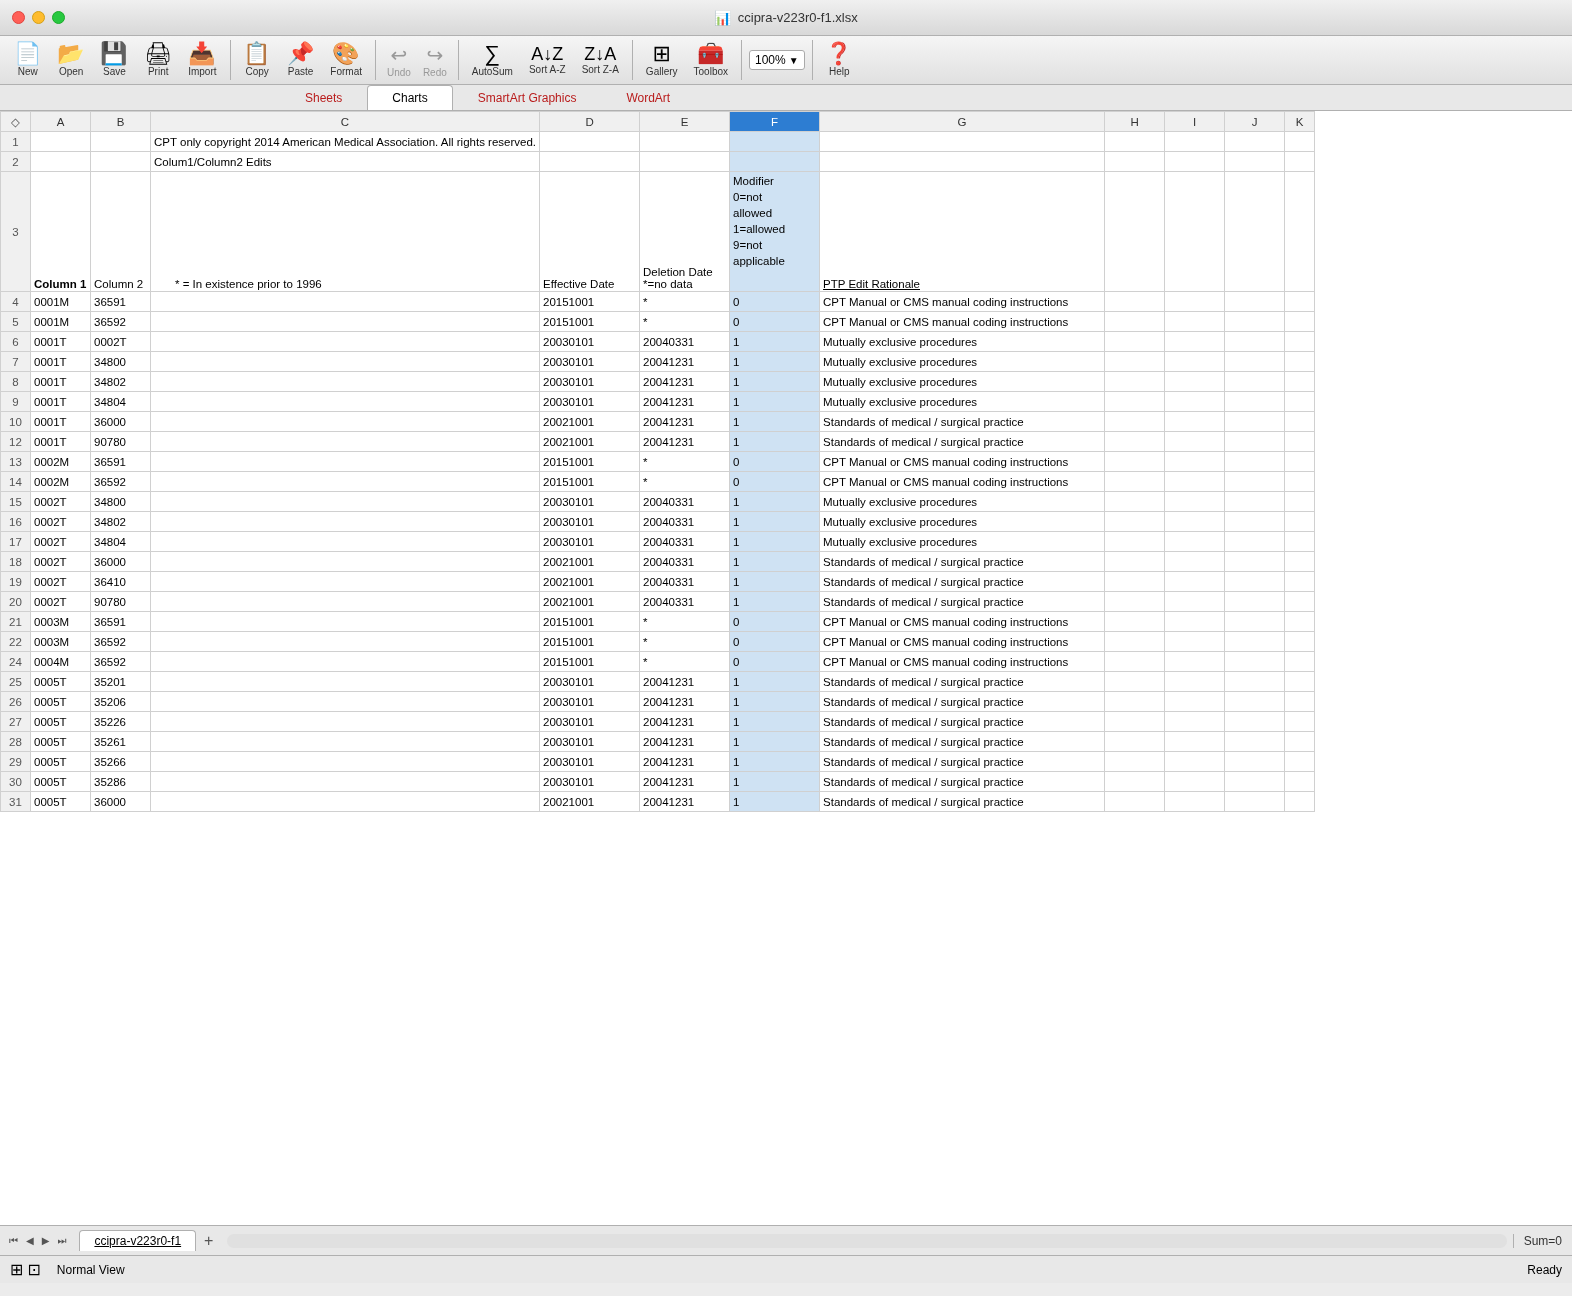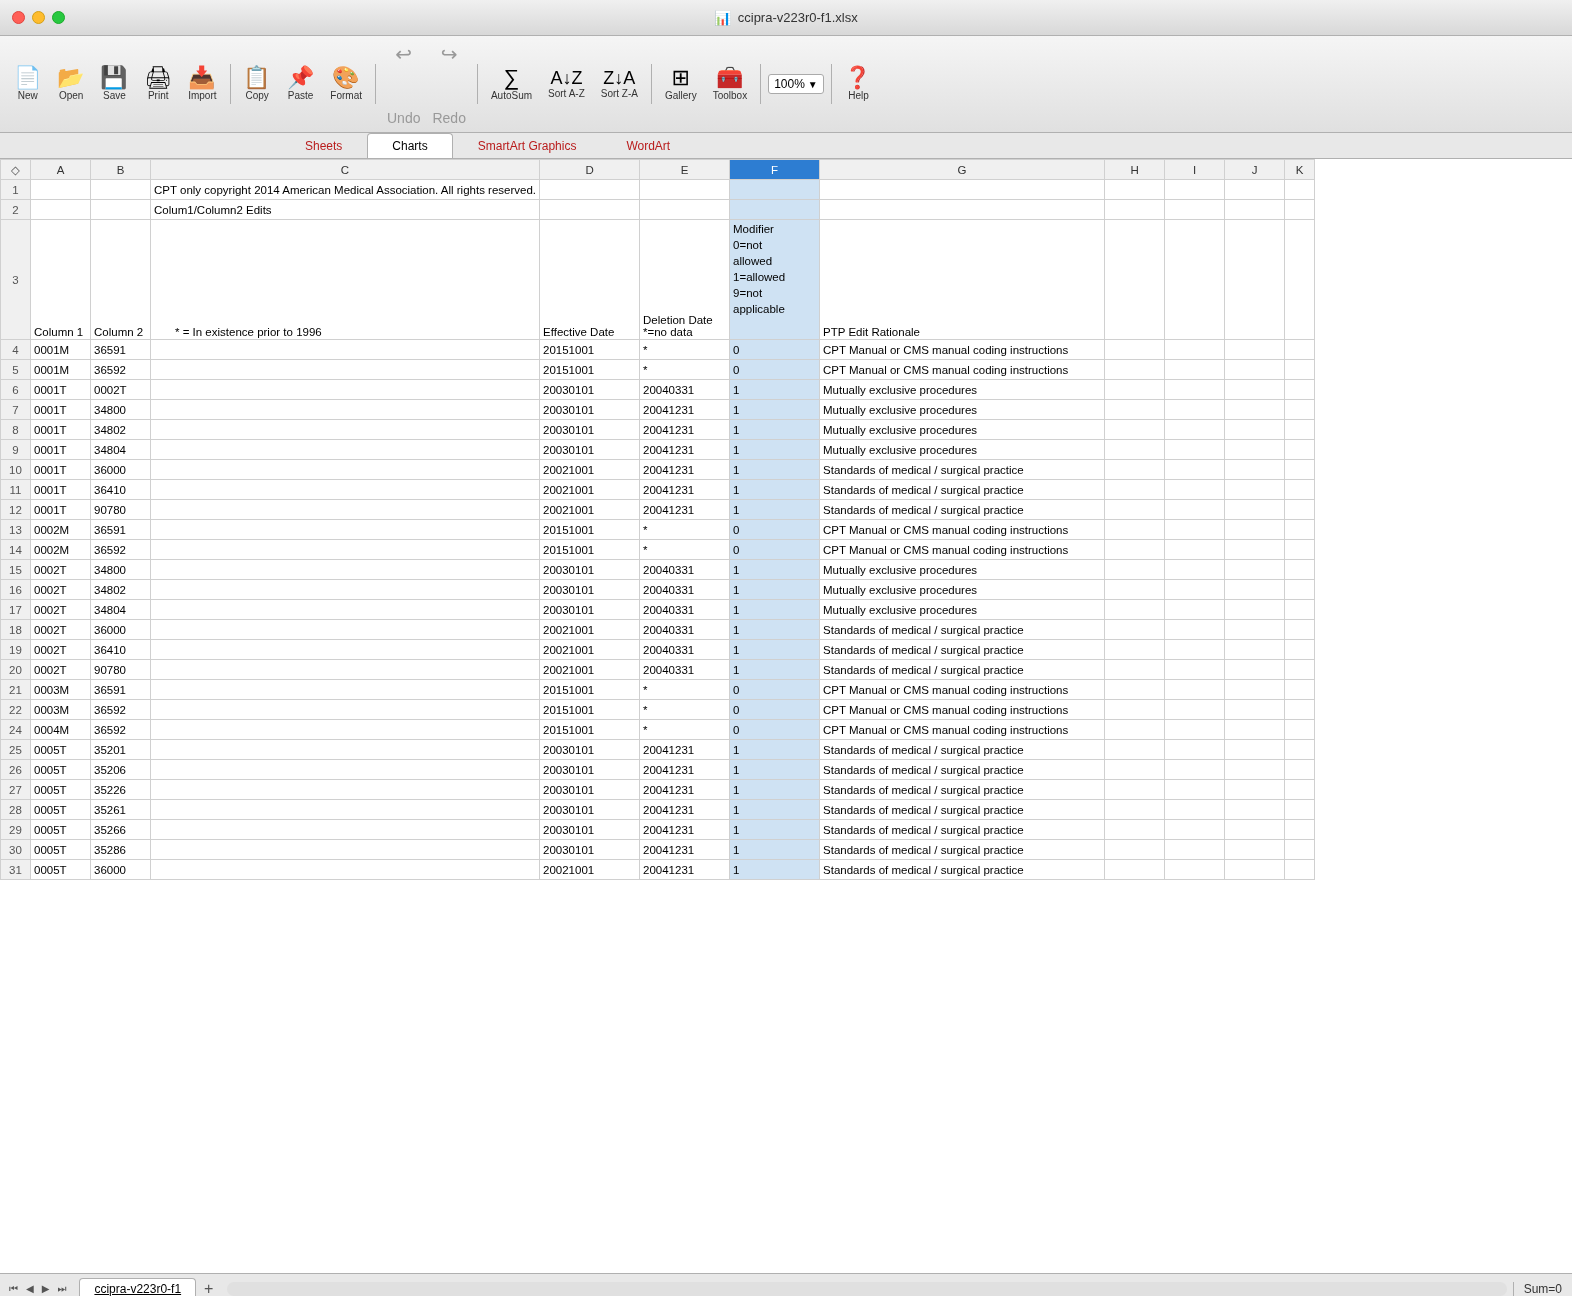--- a/index.html
+++ b/index.html
@@ -61,21 +61,21 @@
     }
     .undo-redo-btn {
       display: flex;
       flex-direction: column;
       align-items: center;
       padding: 2px 4px;
       cursor: pointer;
       color: #999;
     }
     .undo-redo-btn .tb-icon { font-size: 20px; }
-    .undo-redo-btn .tb-label { font-size: 14px; color: #999; margin-top: 44px; }
+    .undo-redo-btn .tb-label { font-size: 10px; color: #999; }
 
     
     .ribbon {
       background: #e8e8e8;
       border-bottom: 1px solid #b0b0b0;
       display: flex;
       align-items: flex-end;
       padding-left: 280px;
     }
     .ribbon-tab {
@@ -351,33 +351,33 @@
         <td class="col-f"></td>
         <td></td>
         <td></td>
         <td></td>
         <td></td>
         <td></td>
       </tr>
 
       <tr style="height: 120px;">
         <td class="row-num">3</td>
-        <td style="vertical-align: bottom;">Column 1</td>
+        <td style="vertical-align: bottom; font-weight: bold;">Column 1</td>
         <td style="vertical-align: bottom;">Column 2</td>
         <td style="vertical-align: bottom; padding-left: 24px;">* = In existence prior to 1996</td>
         <td style="vertical-align: bottom;">Effective Date</td>
         <td style="vertical-align: bottom; white-space: pre-wrap;">Deletion Date
 *=no data</td>
         <td class="col-f" style="vertical-align: top; white-space: pre-wrap; line-height: 1.4;">Modifier
 0=not
 allowed
 1=allowed
 9=not
 applicable</td>
-        <td style="vertical-align: bottom;">PTP Edit Rationale</td>
+        <td style="vertical-align: bottom; text-decoration: underline;">PTP Edit Rationale</td>
         <td></td>
         <td></td>
         <td></td>
         <td></td>
       </tr>
     <tr>
     <td class="row-num">4</td>
     <td>0001M</td>
     <td>36591</td>
     <td></td>
@@ -457,34 +457,20 @@
     <td>Mutually exclusive procedures</td>
     <td></td>
     <td></td>
     <td></td>
     <td></td>
   </tr>
         <tr>
     <td class="row-num">10</td>
     <td>0001T</td>
     <td>36000</td>
-    <td></td>
-    <td>20021001</td>
-    <td>20041231</td>
-    <td class="col-f">1</td>
-    <td>Standards of medical / surgical practice</td>
-    <td></td>
-    <td></td>
-    <td></td>
-    <td></td>
-  </tr>
-        <tr>
-    <td class="row-num">11</td>
-    <td>0001T</td>
-    <td>36410</td>
     <td></td>
     <td>20021001</td>
     <td>20041231</td>
     <td class="col-f">1</td>
     <td>Standards of medical / surgical practice</td>
     <td></td>
     <td></td>
     <td></td>
     <td></td>
   </tr>

